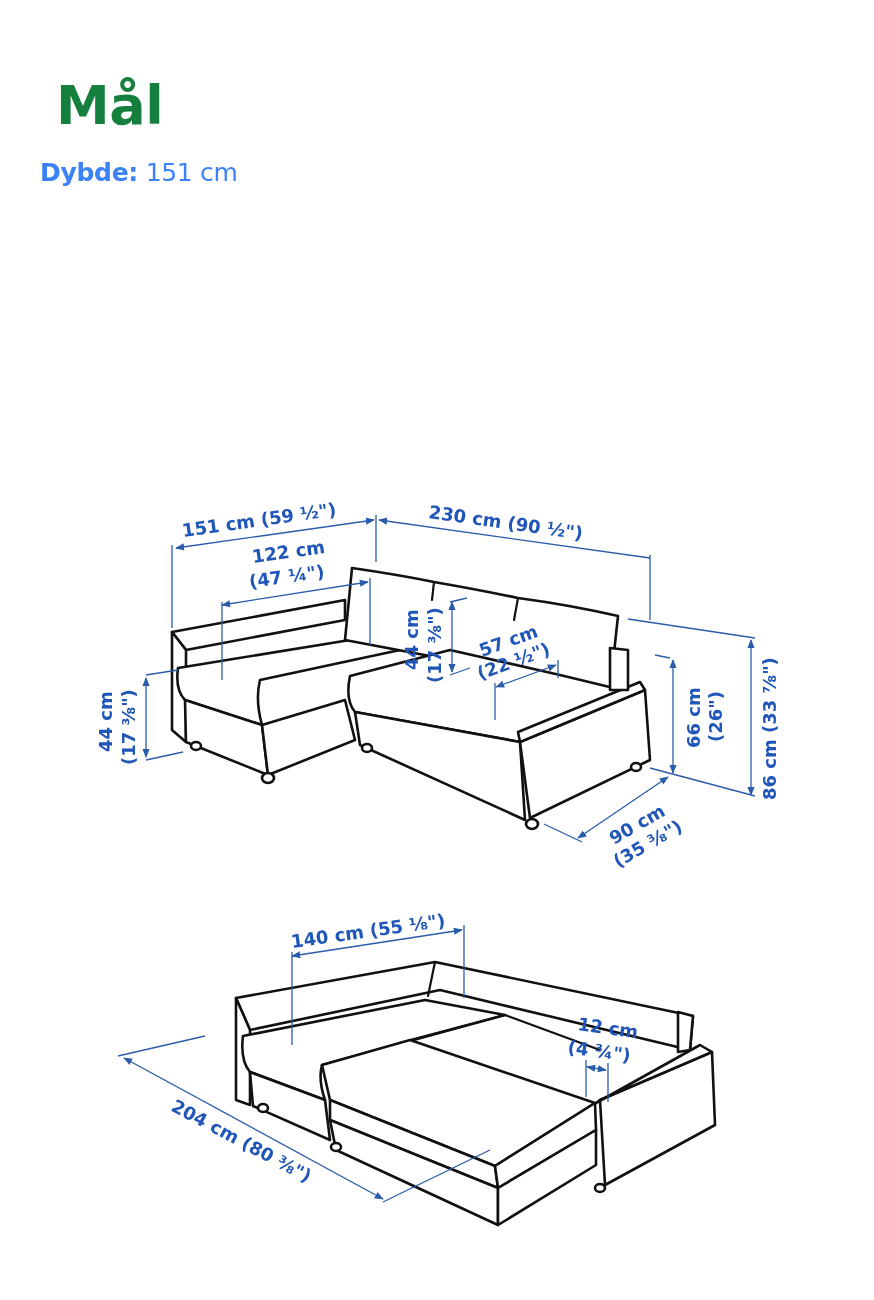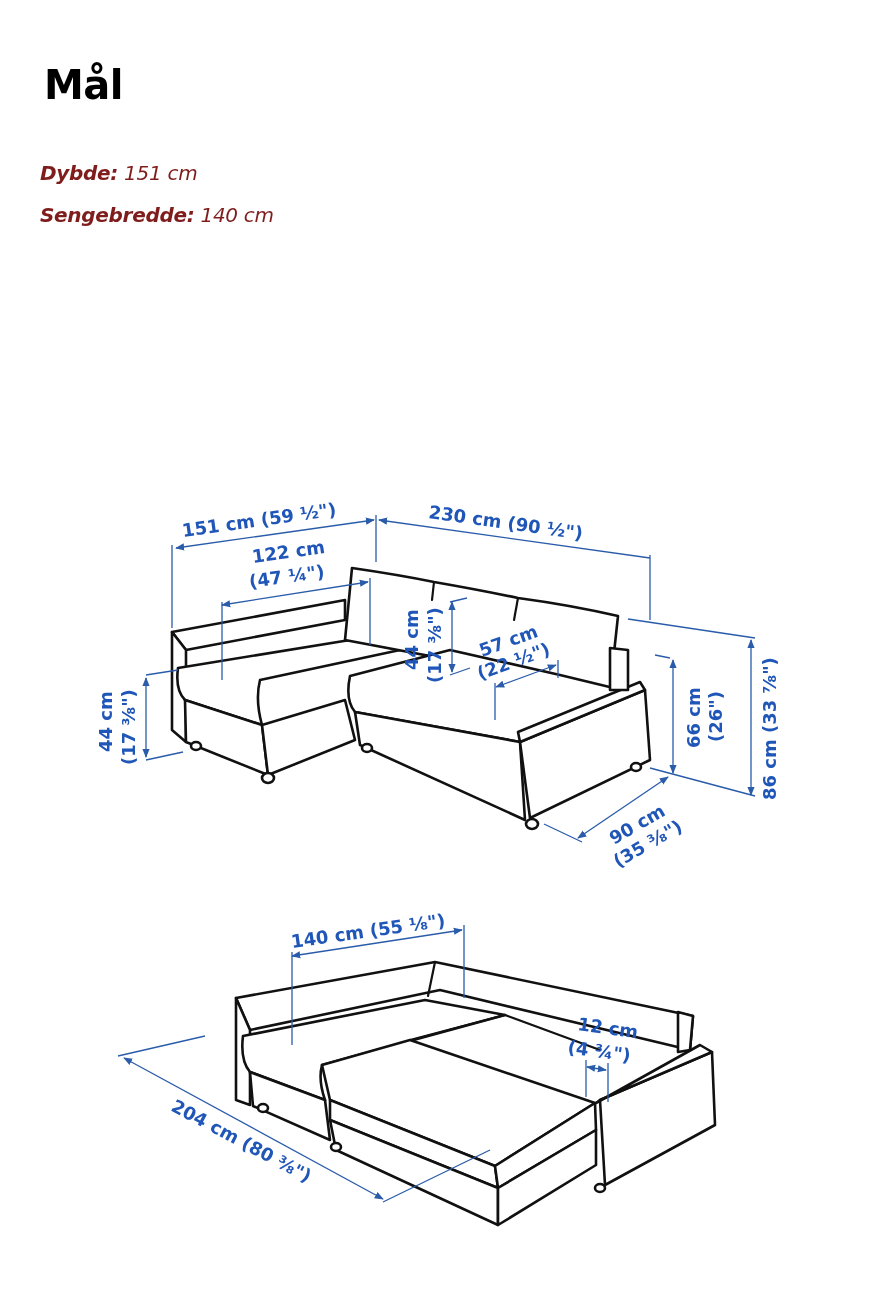--- a/index.html
+++ b/index.html
@@ -1,37 +1,36 @@
 <!DOCTYPE html>
 <html><head>
   <meta charset="utf-8">
   <style>
     html, body { margin: 0; padding: 0; background: #ffffff; }
     body { width: 874px; height: 1300px; position: relative; overflow: hidden;
            font-family: "DejaVu Sans", "Liberation Sans", sans-serif; color: #333333; }
-    .title { position: absolute; left: 40px; top: 58px; margin: 4px;
-             font-size: 40px; font-weight: bold; color: #000000; letter-spacing: -0.5px; }
+    .title { position: absolute; left: 40px; top: 58px; margin: 16px;
+             font-size: 54px; font-weight: bold; color: #15803d; letter-spacing: -0.5px; }
     .specs { position: absolute; left: 40px; top: 152px; margin: 0; padding: 0; list-style: none; }
-    .spec-row { font-size: 20px; line-height: 42px; color: #7f1d1d; white-space: nowrap; letter-spacing: -0.3px; font-style: italic; }
+    .spec-row { font-size: 25px; line-height: 42px; color: #3b82f6; white-space: nowrap; letter-spacing: -0.3px; }
     .spec-label { font-weight: bold; }
     .spec-value { font-weight: normal; }
     .diagram { position: absolute; left: 0; top: 440px; width: 874px; height: 860px; }
     .dim-text { font-family: "DejaVu Sans", sans-serif; font-weight: bold; font-size: 18px; fill: #1f56b8; }
     .dim-line { stroke: #2a5caa; stroke-width: 1.3; fill: none; }
     .sofa { stroke: #111111; stroke-width: 2.6; fill: #ffffff; stroke-linejoin: round; stroke-linecap: round; }
     .sofa-thin { stroke: #111111; stroke-width: 2.2; fill: none; stroke-linecap: round; }
   </style>
 </head>
 <body>
 
 <h1 class="title">Mål</h1>
 
 <ul class="specs">
   <li class="spec-row"><span class="spec-label">Dybde:</span><span class="spec-value"> 151 cm</span></li>
-  <li class="spec-row"><span class="spec-label">Sengebredde:</span><span class="spec-value"> 140 cm</span></li>
 </ul>
 
 <svg class="diagram" viewBox="0 440 874 860" xmlns="http://www.w3.org/2000/svg">
   <defs>
     <marker id="arr" viewBox="0 0 10 10" refX="9" refY="5" markerWidth="7" markerHeight="7" orient="auto-start-reverse">
       <path d="M0,1 L10,5 L0,9 z" fill="#2a5caa"></path>
     </marker>
   </defs>
 
   <g>

